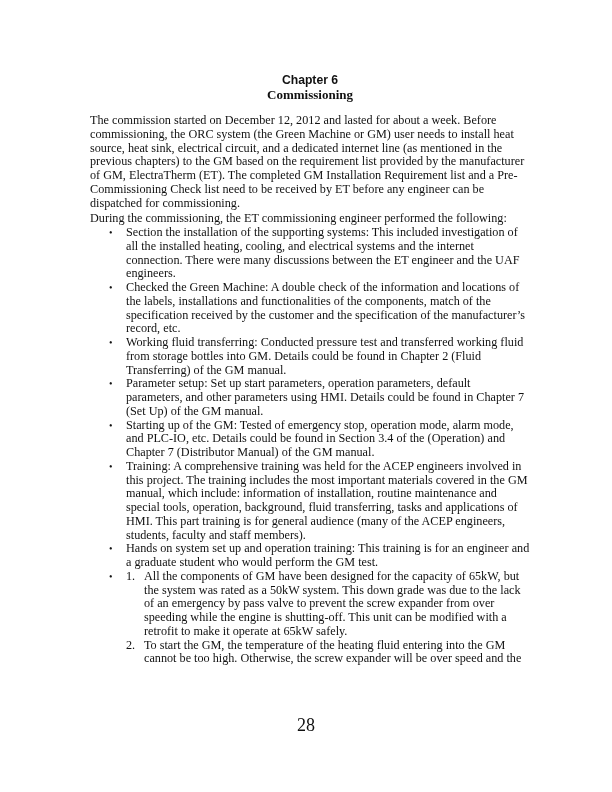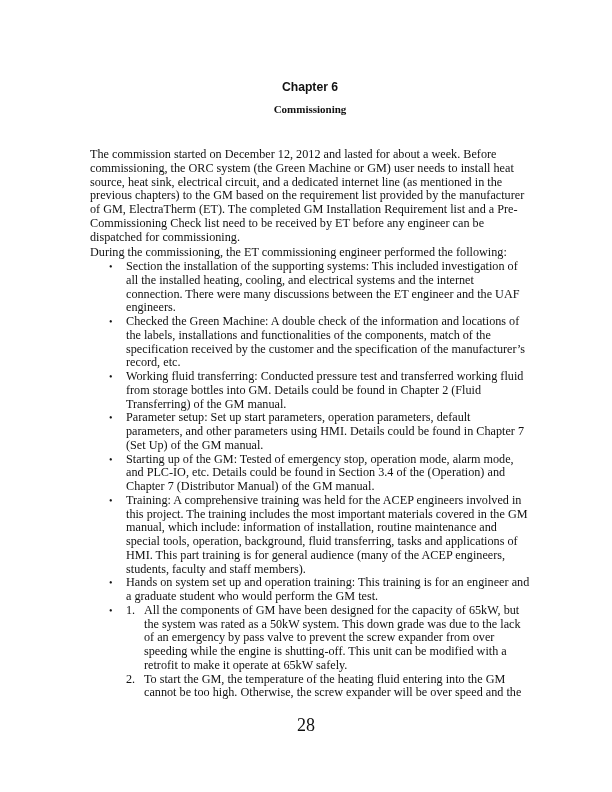--- a/index.html
+++ b/index.html
@@ -1,19 +1,19 @@
 <!DOCTYPE html>
 <html><head>
 <meta charset="utf-8">
 <style>
   html, body { margin: 0; padding: 0; background: #ffffff; }
   body { width: 612px; height: 792px; position: relative; overflow: hidden; color: #111; }
   .page { position: absolute; left: 90px; top: 72px; width: 440px; font-family: "Liberation Serif", serif; font-size: 12.2px; line-height: 13.75px; }
-  .ch-title { text-align: center; font-family: "Liberation Sans", sans-serif; font-weight: bold; font-size: 12.2px; line-height: 14px; margin: 8px; }
-  .ch-sub { text-align: center; font-family: "Liberation Serif", serif; font-weight: bold; font-size: 11px; line-height: 14px; margin: 0 0 32px 0; }
+  .ch-title { text-align: center; font-family: "Liberation Sans", sans-serif; font-weight: bold; font-size: 12.2px; line-height: 14px; margin: 1px; }
+  .ch-sub { text-align: center; font-family: "Liberation Serif", serif; font-weight: bold; font-size: 13px; line-height: 14px; margin: 0 0 12px 0; }
   p { margin: 0; }
   .p1 { margin-bottom: 2px; }
   ul.bullets { list-style: none; margin: 0; padding: 0; }
   ul.bullets > li { position: relative; padding-left: 36px; }
   ul.bullets > li .bul { position: absolute; left: 19px; top: 0; font-size: 10px; }
   ol.nums { list-style: none; margin: 0; padding: 0; }
   ol.nums > li { position: relative; padding-left: 18px; }
   ol.nums > li .num { position: absolute; left: 0; top: 0; }
   .page-num { position: absolute; top: 715px; left: 0; width: 612px; text-align: center; font-family: "Liberation Serif", serif; font-size: 18px; }
 </style>

